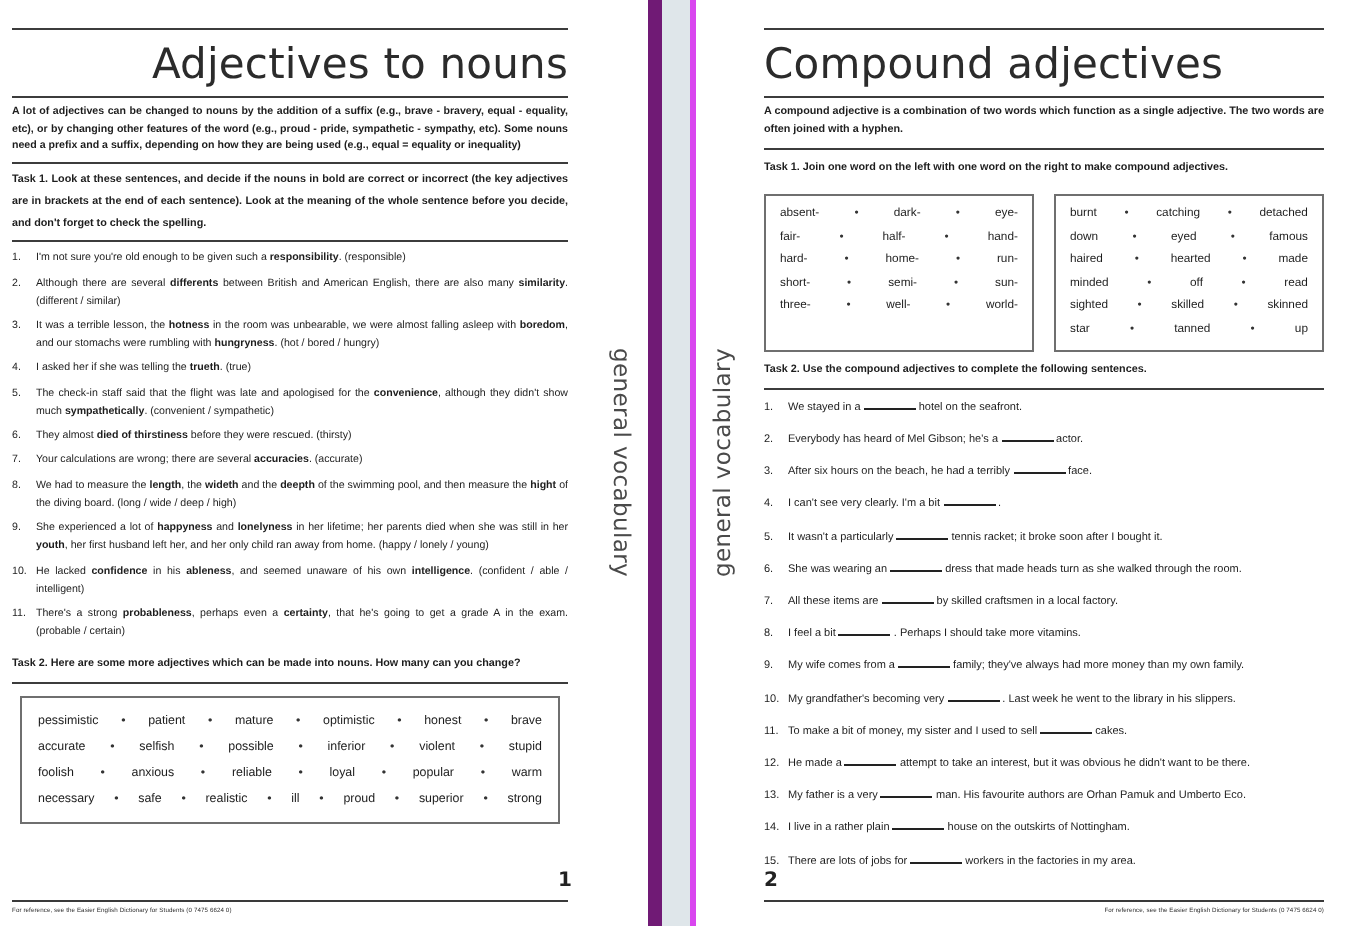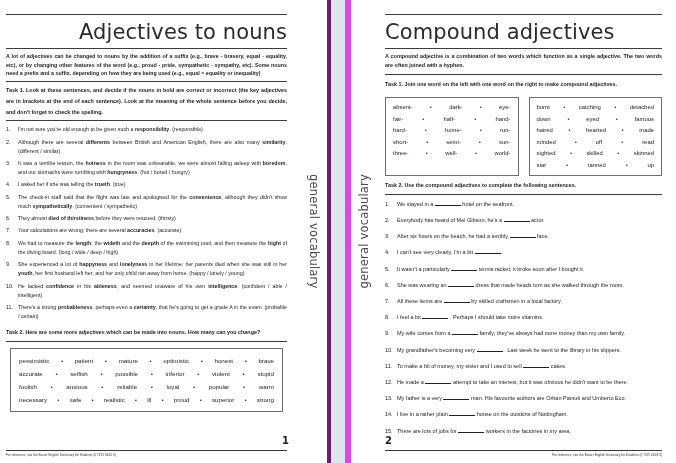--- a/index.html
+++ b/index.html
@@ -11,22 +11,22 @@
   }
   .spread { display: flex; width: 676px; height: 463px; background: #dfe6ea; }
 
   .page {
     position: relative;
     width: 331px; height: 463px;
     background: #ffffff;
     display: flex;
     overflow: hidden;
   }
-  .page-left  { border-right: 4px solid #701a75; }
-  .page-right { border-left: 6px solid #d946ef; margin-left: 14px; }
+  .page-left  { border-right: 7px solid #701a75; }
+  .page-right { border-left: 3px solid #d946ef; margin-left: 14px; }
 
   .gutter { width: 0px; background: #d6e0e6; }
 
   
   .sidetab {
     width: 26px; flex: 0 0 26px;
     display: flex; align-items: center; justify-content: center;
     background: #ffffff;
   }
   .sidetab span {

